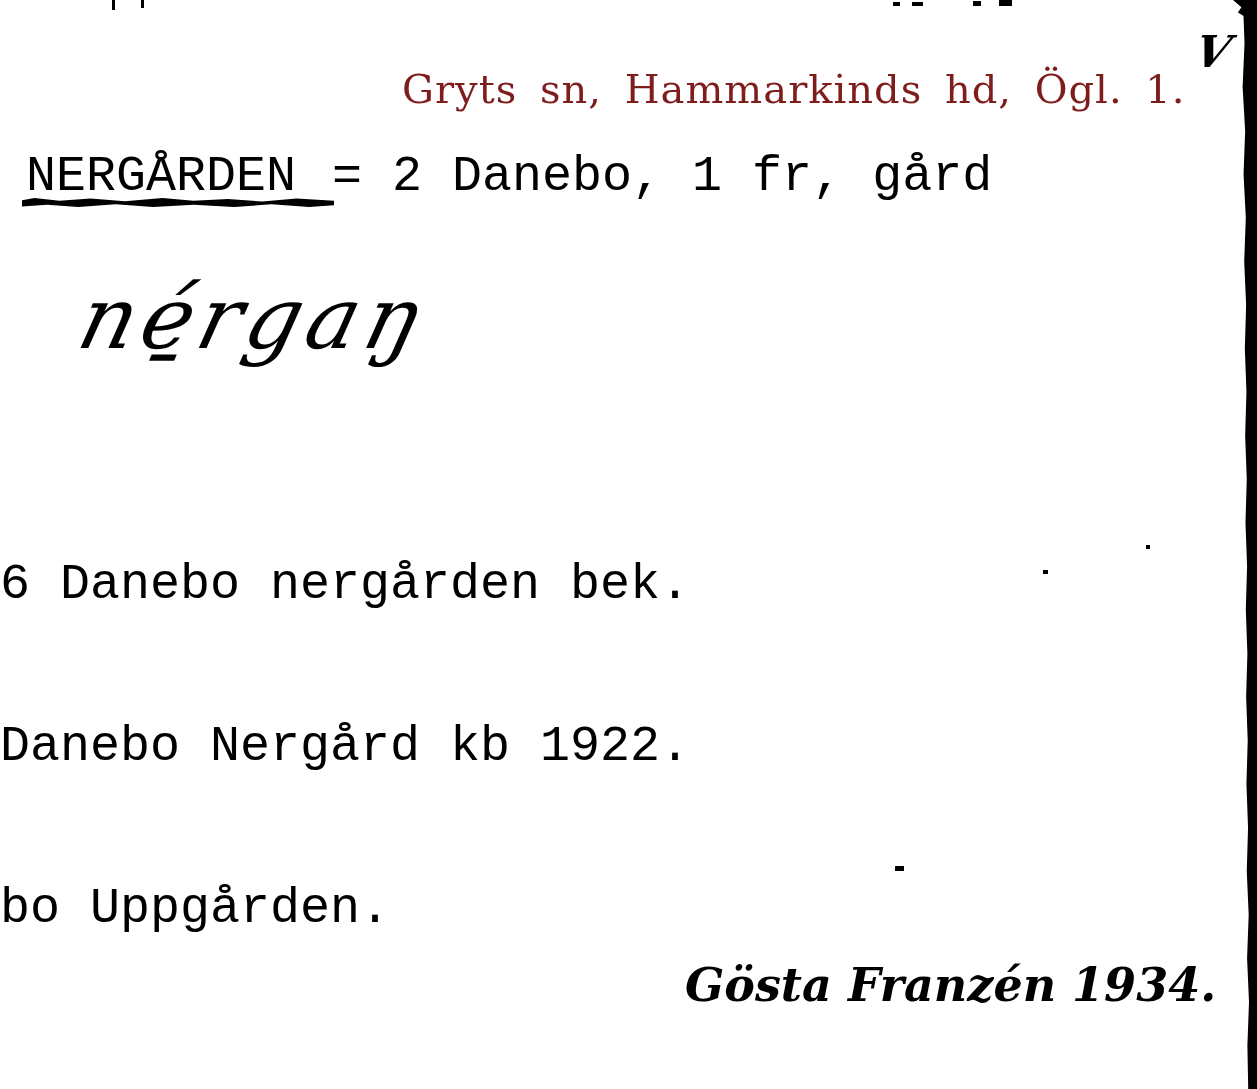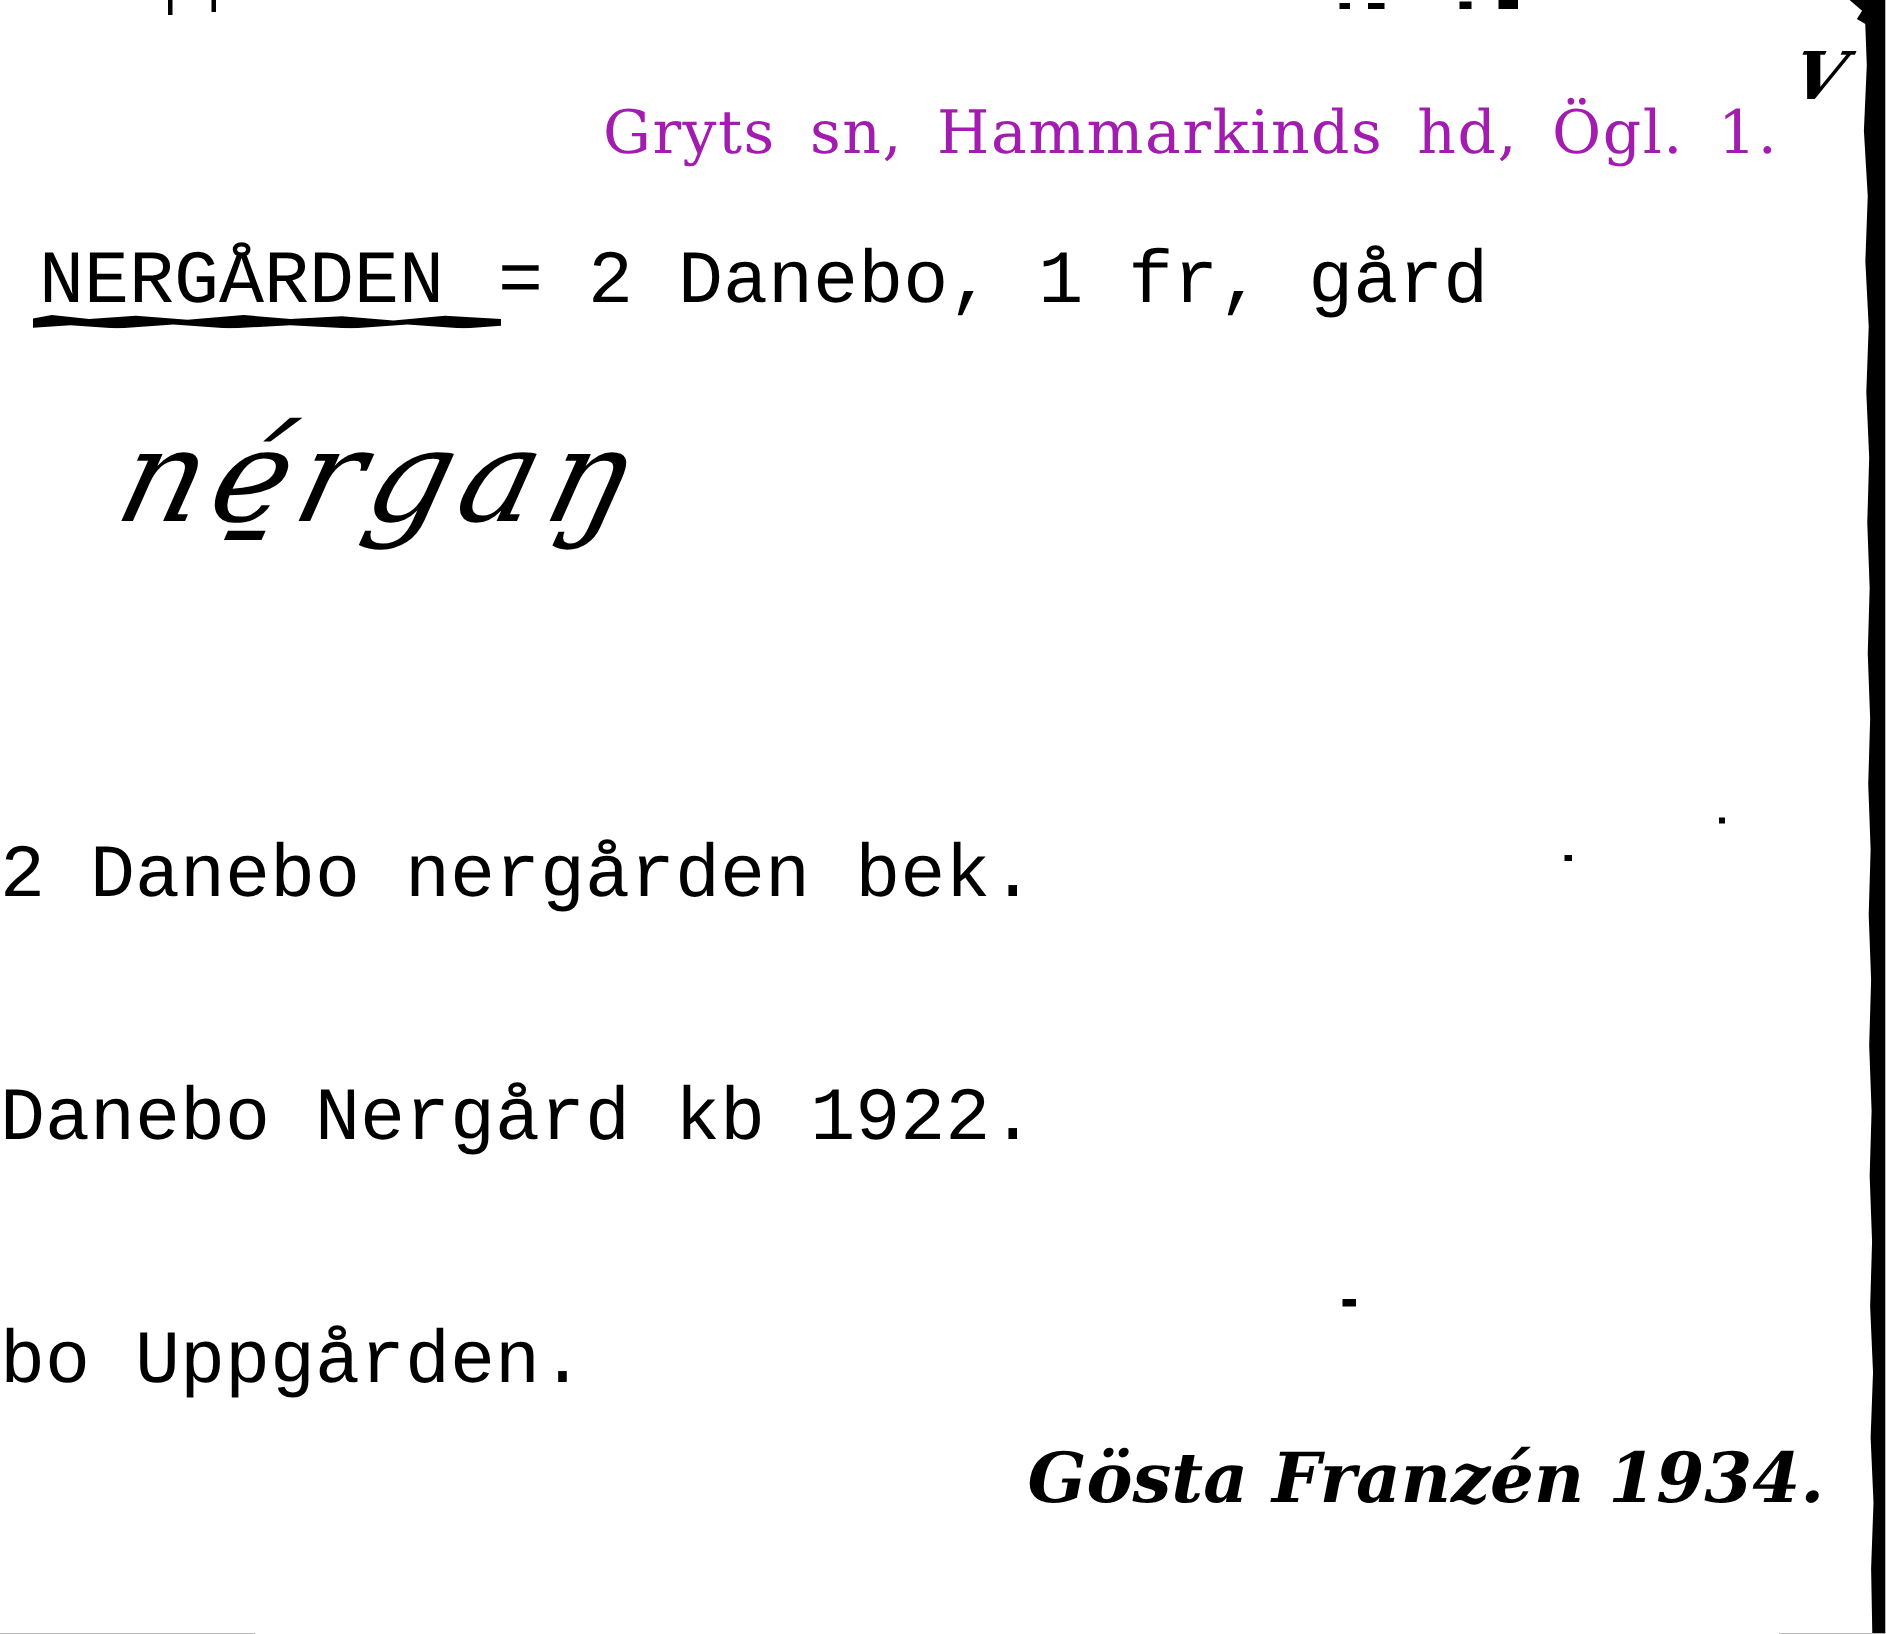--- a/index.html
+++ b/index.html
@@ -16,41 +16,41 @@
 
   
   .stamp {
     position: absolute;
     left: 402px;
     top: 66px;
     font-family: "DejaVu Serif", "Liberation Serif", serif;
     font-size: 40px;
     letter-spacing: 1px;
     word-spacing: 9px;
-    color: #a21caf;
+    color: #7f1d1d;
     white-space: nowrap;
   }
 
   
   .check-mark {
     position: absolute;
     left: 1196px;
     top: 26px;
     font-family: "DejaVu Serif", "Liberation Serif", serif;
     font-style: italic;
     font-size: 44px;
     transform: skewX(-12deg);
     font-weight: 600;
   }
 
   
   .title-line {
     position: absolute;
     left: 26px;
-    top: 160px;
+    top: 148px;
     font-size: 50px;
     white-space: nowrap;
     display: flex;
     gap: 0;
   }
   .headword { position: relative; display: inline-block; }
   .headword-underline {
     position: absolute;
     left: -4px;
     top: 50px;
@@ -150,21 +150,21 @@
     <span class="headword">
       <span>NERGÅRDEN</span>
       <span class="headword-underline"></span>
     </span>
     <span class="title-rest">= 2 Danebo, 1 fr, gård</span>
   </div>
 
   <div class="phonetic">né̱rgaŋ</div>
 
   <div class="body-text">
-    <span class="body-line">2 Danebo nergården bek.</span>
+    <span class="body-line">6 Danebo nergården bek.</span>
     <span class="body-line">Danebo Nergård kb 1922.</span>
     <span class="body-line">bo Uppgården.</span>
   </div>
 
   <div class="signature">Gösta Franzén 1934.</div>
 
   <div class="scan-bar"></div>
   <div class="scan-blob"></div>
   <div class="speck speck-a"></div>
   <div class="speck speck-b"></div>

